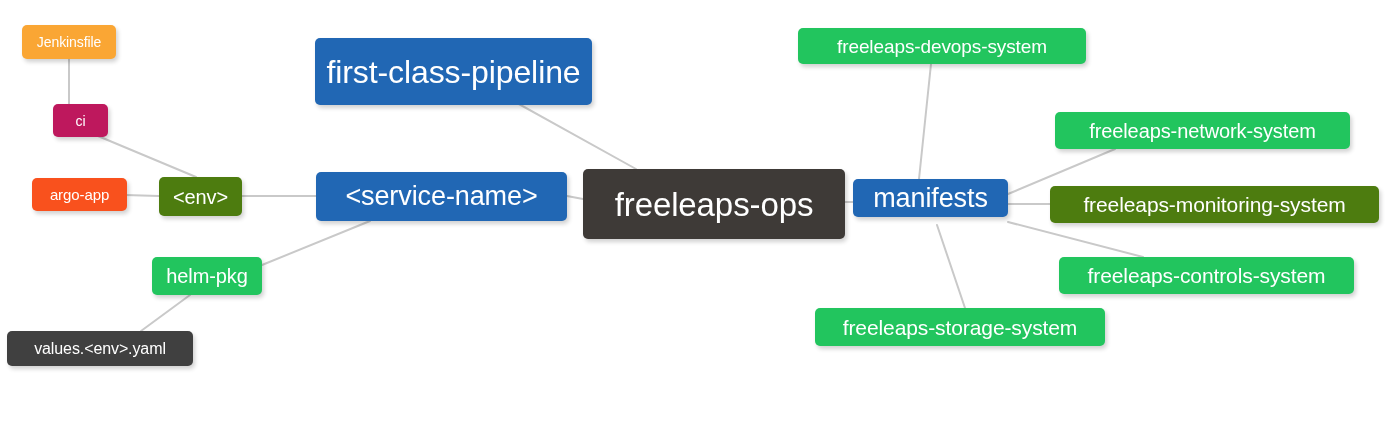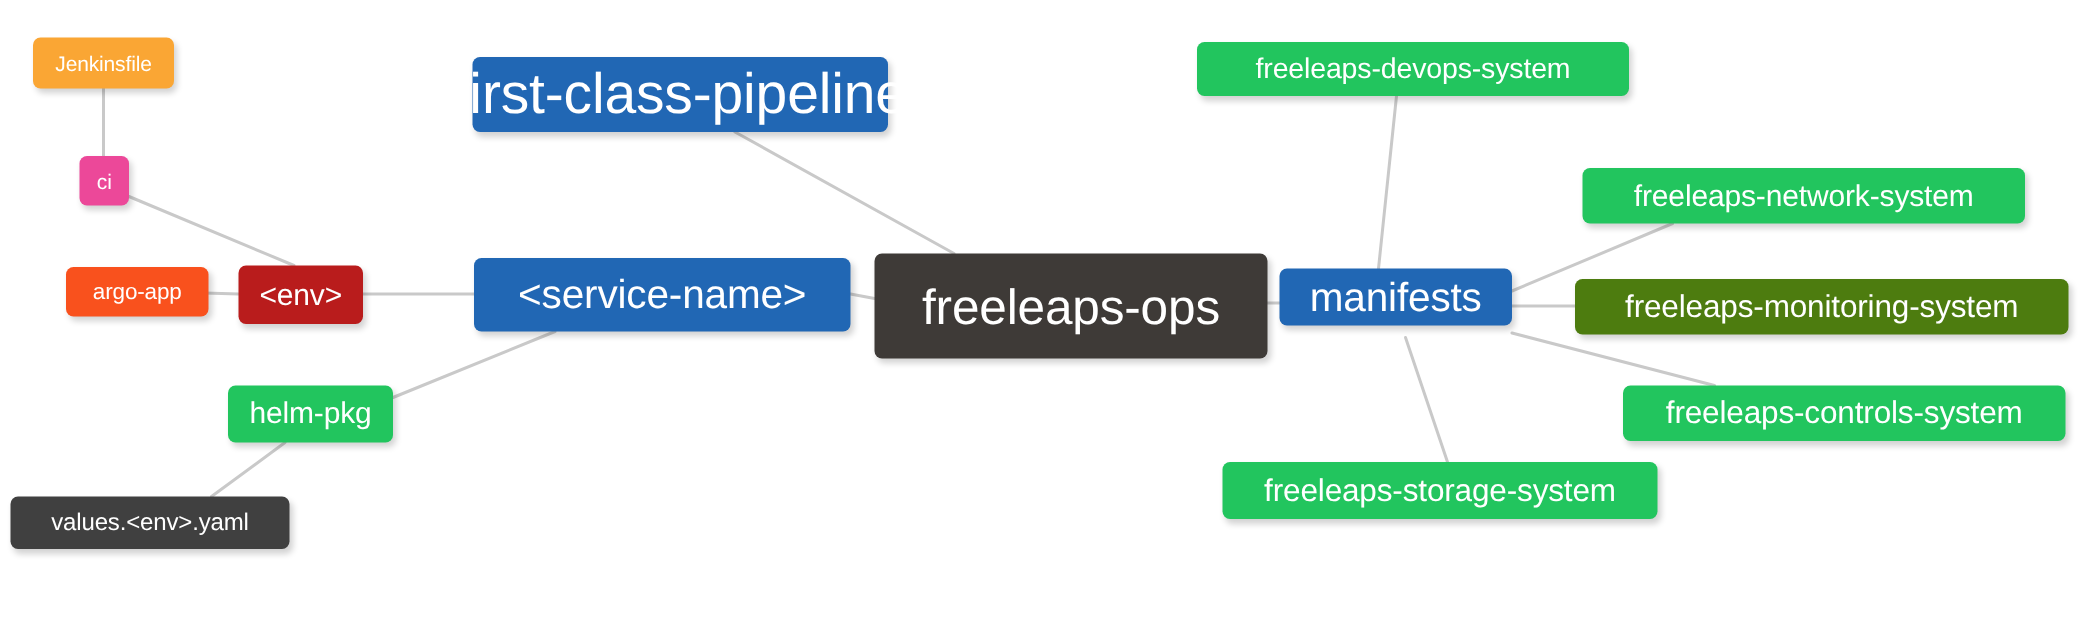--- a/index.html
+++ b/index.html
@@ -62,56 +62,56 @@
       <line x1="919" y1="179" x2="931" y2="64" stroke="#c9c9c9" stroke-width="2" stroke-linecap="round"></line>
       <line x1="1008" y1="194" x2="1115" y2="149" stroke="#c9c9c9" stroke-width="2" stroke-linecap="round"></line>
       <line x1="1008" y1="204" x2="1050" y2="204" stroke="#c9c9c9" stroke-width="2" stroke-linecap="round"></line>
       <line x1="1008" y1="222" x2="1143" y2="257" stroke="#c9c9c9" stroke-width="2" stroke-linecap="round"></line>
       <line x1="937" y1="225" x2="965" y2="308" stroke="#c9c9c9" stroke-width="2" stroke-linecap="round"></line>
     </svg>
   <div id="node-layer">
       <div class="node" style="left: 22px; top: 25px; width: 94px; height: 34px; background: rgb(250, 166, 52); font-size: 14px;">
         <span class="node-label">Jenkinsfile</span>
       </div>
-      <div class="node" style="left: 53px; top: 104px; width: 33px; height: 33px; background: #ec4899; font-size: 14px;">
+      <div class="node" style="left: 53px; top: 104px; width: 55px; height: 33px; background: #be185d; font-size: 14px;">
         <span class="node-label">ci</span>
       </div>
-      <div class="node" style="left: 44px; top: 178px; width: 95px; height: 33px; background: rgb(249, 81, 29); font-size: 15px;">
+      <div class="node" style="left: 32px; top: 178px; width: 95px; height: 33px; background: rgb(249, 81, 29); font-size: 15px;">
         <span class="node-label">argo-app</span>
       </div>
-      <div class="node" style="left: 159px; top: 177px; width: 83px; height: 39px; background: #b91c1c; font-size: 20px;">
+      <div class="node" style="left: 159px; top: 177px; width: 83px; height: 39px; background: #4d7c0f; font-size: 20px;">
         <span class="node-label">&lt;env&gt;</span>
       </div>
       <div class="node" style="left: 152px; top: 257px; width: 110px; height: 38px; background: rgb(34, 197, 94); font-size: 20px;">
         <span class="node-label">helm-pkg</span>
       </div>
       <div class="node" style="left: 7px; top: 331px; width: 186px; height: 35px; background: #404040; font-size: 16px;">
         <span class="node-label">values.&lt;env&gt;.yaml</span>
       </div>
-      <div class="node" style="left: 315px; top: 38px; width: 277px; height: 50px; background: rgb(33, 103, 180); font-size: 38px; align-items: center;">
+      <div class="node" style="left: 315px; top: 38px; width: 277px; height: 67px; background: rgb(33, 103, 180); font-size: 32px; align-items: center;">
         <span class="node-label">first-class-pipeline</span>
       </div>
       <div class="node" style="left: 316px; top: 172px; width: 251px; height: 49px; background: rgb(33, 103, 180); font-size: 27px;">
         <span class="node-label">&lt;service-name&gt;</span>
       </div>
       <div class="node" style="left: 583px; top: 169px; width: 262px; height: 70px; background: rgb(62, 58, 55); font-size: 33px;">
         <span class="node-label">freeleaps-ops</span>
       </div>
       <div class="node" style="left: 853px; top: 179px; width: 155px; height: 38px; background: rgb(33, 103, 180); font-size: 27px;">
         <span class="node-label">manifests</span>
       </div>
       <div class="node" style="left: 798px; top: 28px; width: 288px; height: 36px; background: rgb(34, 197, 94); font-size: 19px;">
         <span class="node-label">freeleaps-devops-system</span>
       </div>
       <div class="node" style="left: 1055px; top: 112px; width: 295px; height: 37px; background: rgb(34, 197, 94); font-size: 20px;">
         <span class="node-label">freeleaps-network-system</span>
       </div>
       <div class="node" style="left: 1050px; top: 186px; width: 329px; height: 37px; background: #4d7c0f; font-size: 21px;">
         <span class="node-label">freeleaps-monitoring-system</span>
       </div>
-      <div class="node" style="left: 1059px; top: 257px; width: 295px; height: 37px; background: rgb(34, 197, 94); font-size: 21px; margin-left: 23px;">
+      <div class="node" style="left: 1059px; top: 257px; width: 295px; height: 37px; background: rgb(34, 197, 94); font-size: 21px;">
         <span class="node-label">freeleaps-controls-system</span>
       </div>
       <div class="node" style="left: 815px; top: 308px; width: 290px; height: 38px; background: rgb(34, 197, 94); font-size: 21px;">
         <span class="node-label">freeleaps-storage-system</span>
       </div>
     </div>
 </div>
 
 </body></html>

